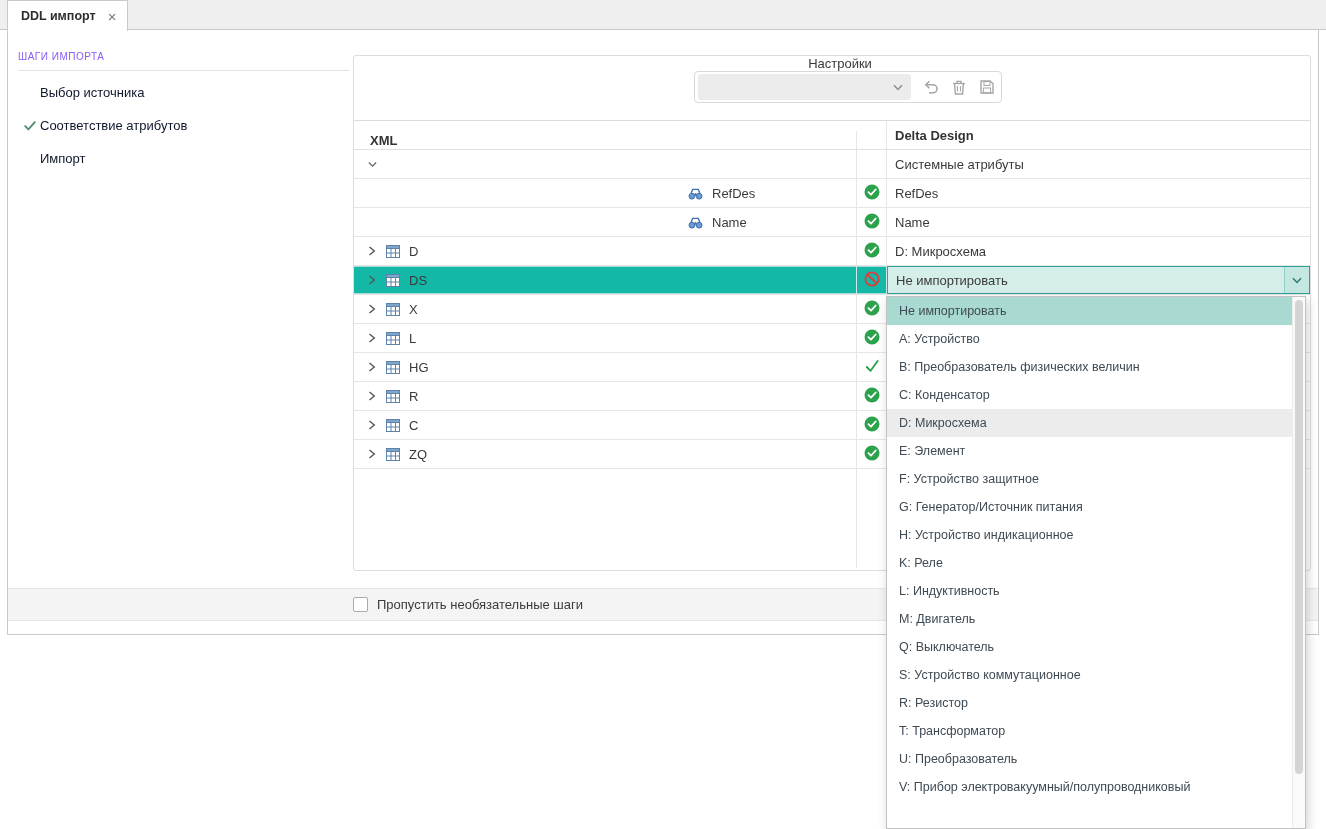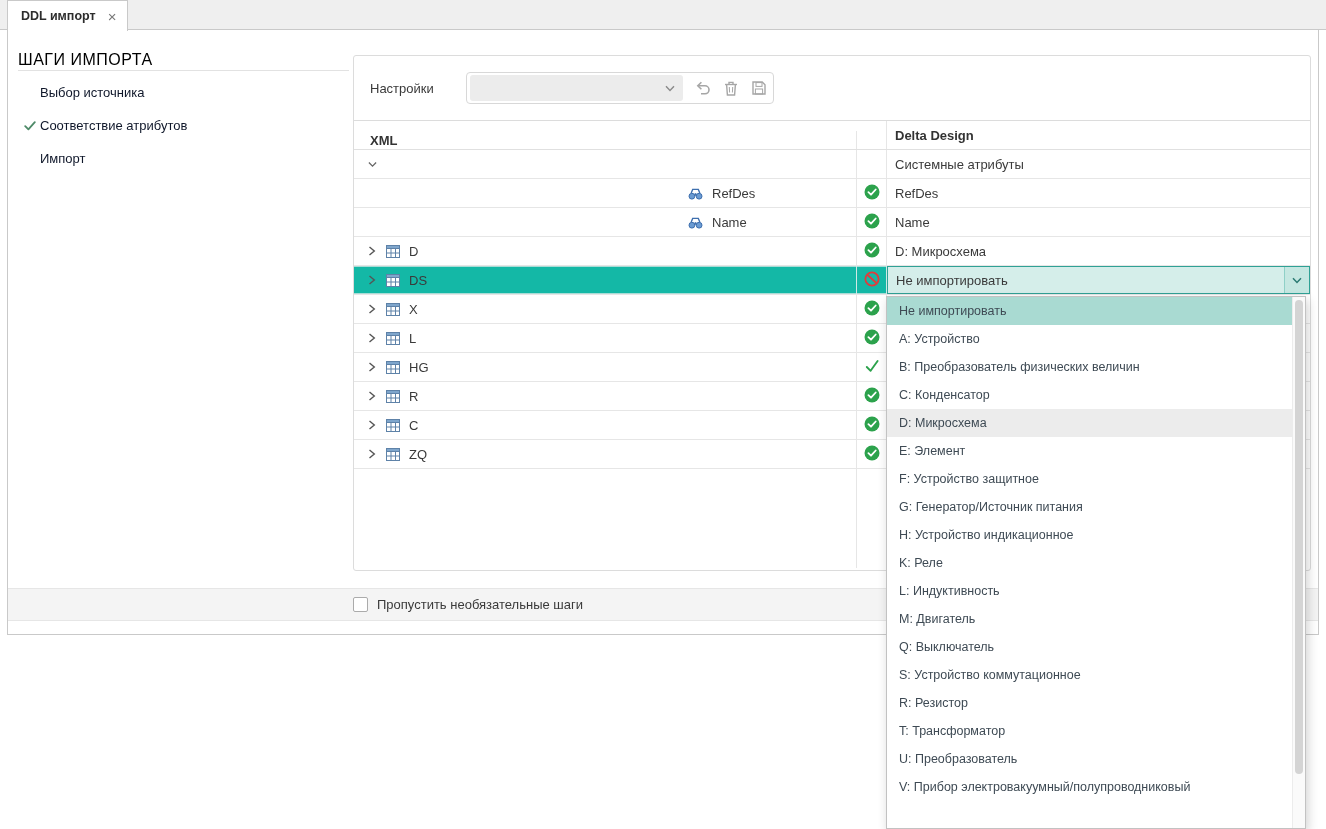--- a/index.html
+++ b/index.html
@@ -9,30 +9,30 @@
   
   .tabbar { position: absolute; left: 0; top: 0; width: 1326px; height: 30px; background: #efefef; border-bottom: 1px solid #c9c9c9; }
   .tab { position: absolute; left: 7px; top: 0; height: 31px; background: #fff; border: 1px solid #c9c9c9; border-bottom: none; display: flex; align-items: center; gap: 12px; padding: 0 11px 0 13px; z-index: 3; }
   .tab-title { font-size: 12.5px; font-weight: bold; color: #2d2d2d; }
   .tab-close { color: #777; font-size: 15px; line-height: 15px; cursor: pointer; }
 
   
   .panel { position: absolute; left: 7px; top: 30px; width: 1312px; height: 605px; background: #fff; border: 1px solid #c9c9c9; border-top: none; }
 
   
-  .steps-header { position: absolute; left: 10px; top: 21px; font-size: 16px; color: #000000; letter-spacing: .5px; }
+  .steps-header { position: absolute; left: 10px; top: 21px; font-size: 10px; color: #8b5cf6; letter-spacing: .5px; }
   .steps-divider { position: absolute; left: 10px; top: 40px; width: 331px; height: 1px; background: #e2e2e2; }
   .steps { position: absolute; left: 0; top: 46px; width: 340px; }
   .step { display: flex; align-items: center; height: 33px; cursor: pointer; }
   .step-check { width: 16px; margin-left: 14px; margin-right: 2px; display: flex; align-items: center; justify-content: center; }
   .step-label { color: #0f172a; }
 
   
   .mainbox { position: absolute; left: 345px; top: 25px; width: 958px; height: 516px; border: 1px solid #dcdcdc; border-radius: 3px; background: #fff; }
-  .toolbar { height: 65px; border-bottom: 1px solid #dcdcdc; display: flex; align-items: center; }
+  .toolbar { height: 65px; border-bottom: 1px solid #dcdcdc; display: flex; align-items: center; flex-direction: column; }
   .toolbar-label { margin-left: 16px; }
   .combo-group { margin-left: 32px; display: flex; align-items: center; border: 1px solid #d8d8d8; border-radius: 4px; height: 32px; padding: 0 6px 0 3px; gap: 12px; }
   .combo { width: 213px; height: 26px; background: #ececec; border-radius: 3px; display: flex; align-items: center; justify-content: space-between; padding: 0 8px; cursor: pointer; }
   .tool-icon { width: 16px; height: 16px; display: flex; align-items: center; justify-content: center; cursor: pointer; }
 
   
   .thead, .trow, .tfill { display: flex; }
   .thead { height: 29px; border-bottom: 1px solid #e0e0e0; }
   .trow { height: 29px; border-bottom: 1px solid #e6e6e6; background: #fff; }
   .tfill { height: 99px; }

